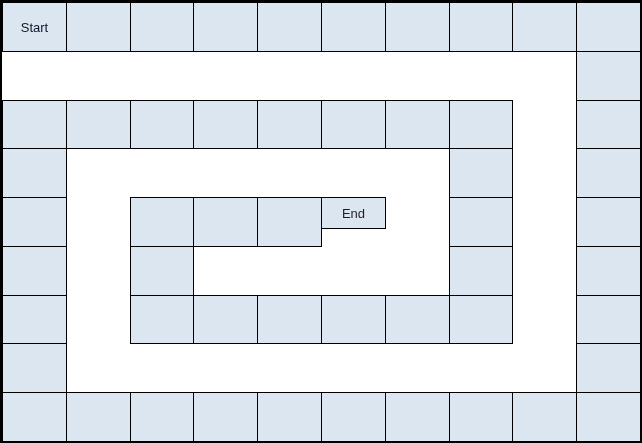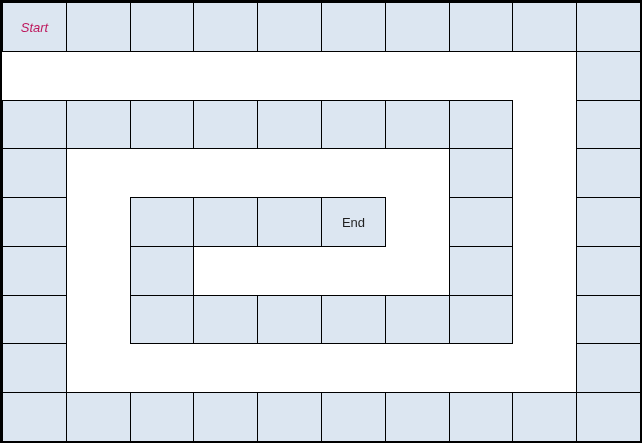--- a/index.html
+++ b/index.html
@@ -33,21 +33,21 @@
     font-size: 13px;
     line-height: 1;
     white-space: nowrap;
   }
 </style>
 </head>
 <body>
 
 <div class="board" id="board" style="background: rgb(255, 255, 255); border-color: rgb(0, 0, 0);">
     <div class="cell" style="left: 0px; top: 0px; width: 65px; height: 50px; background: rgb(220, 230, 241); border-color: rgb(0, 0, 0);">
-      <span class="cell-label" style="color: #be185d; font-style: italic;">Start</span>
+      <span class="cell-label" style="color: #0f172a;">Start</span>
     </div>
     <div class="cell" style="left: 64px; top: 0px; width: 65px; height: 50px; background: rgb(220, 230, 241); border-color: rgb(0, 0, 0);"></div>
     <div class="cell" style="left: 128px; top: 0px; width: 64px; height: 50px; background: rgb(220, 230, 241); border-color: rgb(0, 0, 0);"></div>
     <div class="cell" style="left: 191px; top: 0px; width: 65px; height: 50px; background: rgb(220, 230, 241); border-color: rgb(0, 0, 0);"></div>
     <div class="cell" style="left: 255px; top: 0px; width: 65px; height: 50px; background: rgb(220, 230, 241); border-color: rgb(0, 0, 0);"></div>
     <div class="cell" style="left: 319px; top: 0px; width: 65px; height: 50px; background: rgb(220, 230, 241); border-color: rgb(0, 0, 0);"></div>
     <div class="cell" style="left: 383px; top: 0px; width: 65px; height: 50px; background: rgb(220, 230, 241); border-color: rgb(0, 0, 0);"></div>
     <div class="cell" style="left: 447px; top: 0px; width: 64px; height: 50px; background: rgb(220, 230, 241); border-color: rgb(0, 0, 0);"></div>
     <div class="cell" style="left: 510px; top: 0px; width: 65px; height: 50px; background: rgb(220, 230, 241); border-color: rgb(0, 0, 0);"></div>
     <div class="cell" style="left: 574px; top: 0px; width: 65px; height: 50px; background: rgb(220, 230, 241); border-color: rgb(0, 0, 0);"></div>
@@ -61,21 +61,21 @@
     <div class="cell" style="left: 383px; top: 98px; width: 65px; height: 49px; background: rgb(220, 230, 241); border-color: rgb(0, 0, 0);"></div>
     <div class="cell" style="left: 447px; top: 98px; width: 64px; height: 49px; background: rgb(220, 230, 241); border-color: rgb(0, 0, 0);"></div>
     <div class="cell" style="left: 574px; top: 98px; width: 65px; height: 49px; background: rgb(220, 230, 241); border-color: rgb(0, 0, 0);"></div>
     <div class="cell" style="left: 0px; top: 146px; width: 65px; height: 50px; background: rgb(220, 230, 241); border-color: rgb(0, 0, 0);"></div>
     <div class="cell" style="left: 447px; top: 146px; width: 64px; height: 50px; background: rgb(220, 230, 241); border-color: rgb(0, 0, 0);"></div>
     <div class="cell" style="left: 574px; top: 146px; width: 65px; height: 50px; background: rgb(220, 230, 241); border-color: rgb(0, 0, 0);"></div>
     <div class="cell" style="left: 0px; top: 195px; width: 65px; height: 50px; background: rgb(220, 230, 241); border-color: rgb(0, 0, 0);"></div>
     <div class="cell" style="left: 128px; top: 195px; width: 64px; height: 50px; background: rgb(220, 230, 241); border-color: rgb(0, 0, 0);"></div>
     <div class="cell" style="left: 191px; top: 195px; width: 65px; height: 50px; background: rgb(220, 230, 241); border-color: rgb(0, 0, 0);"></div>
     <div class="cell" style="left: 255px; top: 195px; width: 65px; height: 50px; background: rgb(220, 230, 241); border-color: rgb(0, 0, 0);"></div>
-    <div class="cell" style="left: 319px; top: 195px; width: 65px; height: 50px; background: rgb(220, 230, 241); border-color: rgb(0, 0, 0);">
+    <div class="cell" style="left: 319px; top: 195px; width: 65px; height: 32px; background: rgb(220, 230, 241); border-color: rgb(0, 0, 0);">
       <span class="cell-label" style="color: rgb(31, 31, 31);">End</span>
     </div>
     <div class="cell" style="left: 447px; top: 195px; width: 64px; height: 50px; background: rgb(220, 230, 241); border-color: rgb(0, 0, 0);"></div>
     <div class="cell" style="left: 574px; top: 195px; width: 65px; height: 50px; background: rgb(220, 230, 241); border-color: rgb(0, 0, 0);"></div>
     <div class="cell" style="left: 0px; top: 244px; width: 65px; height: 50px; background: rgb(220, 230, 241); border-color: rgb(0, 0, 0);"></div>
     <div class="cell" style="left: 128px; top: 244px; width: 64px; height: 50px; background: rgb(220, 230, 241); border-color: rgb(0, 0, 0);"></div>
     <div class="cell" style="left: 447px; top: 244px; width: 64px; height: 50px; background: rgb(220, 230, 241); border-color: rgb(0, 0, 0);"></div>
     <div class="cell" style="left: 574px; top: 244px; width: 65px; height: 50px; background: rgb(220, 230, 241); border-color: rgb(0, 0, 0);"></div>
     <div class="cell" style="left: 0px; top: 293px; width: 65px; height: 49px; background: rgb(220, 230, 241); border-color: rgb(0, 0, 0);"></div>
     <div class="cell" style="left: 128px; top: 293px; width: 64px; height: 49px; background: rgb(220, 230, 241); border-color: rgb(0, 0, 0);"></div>

